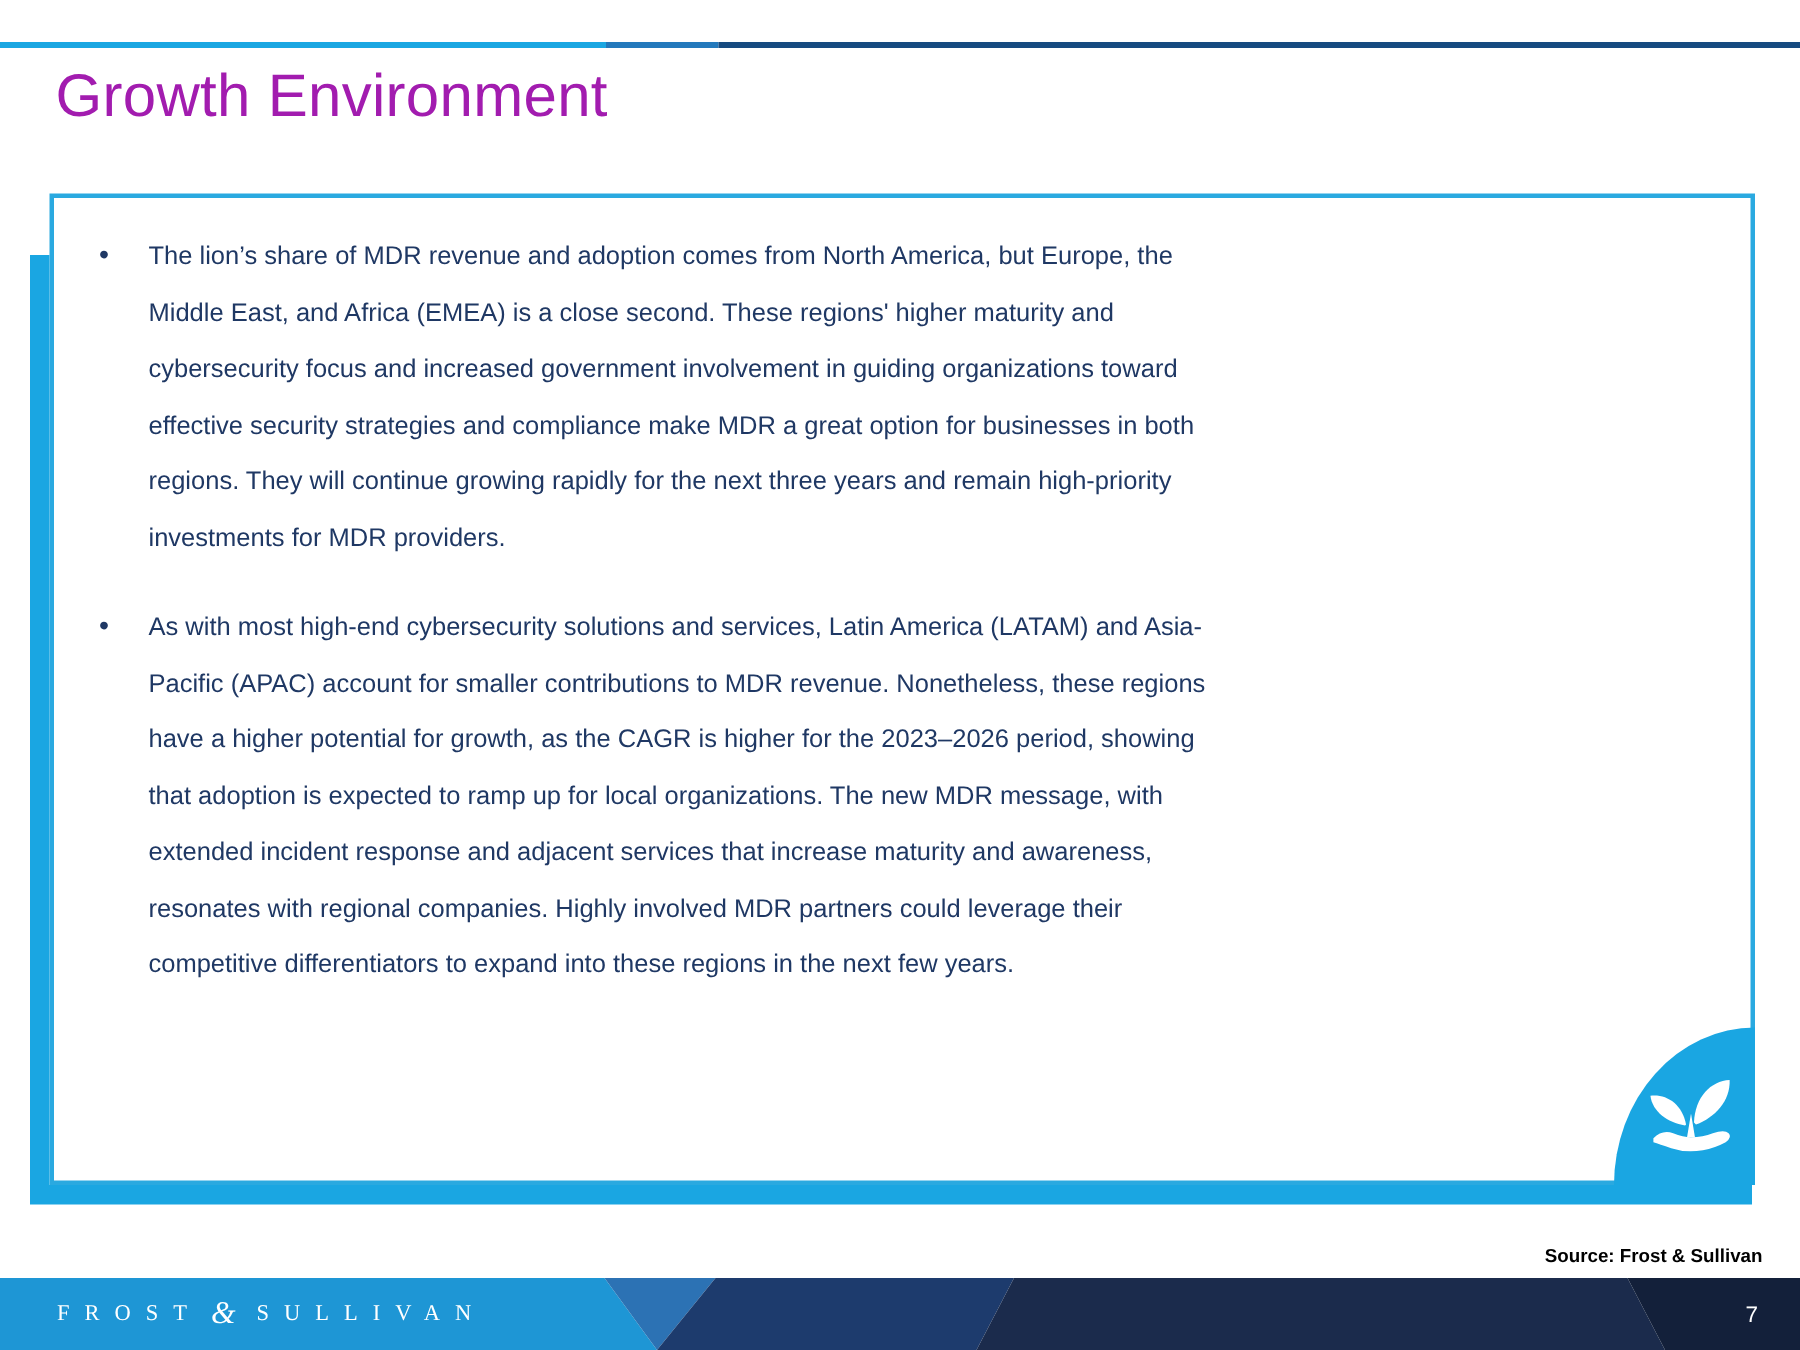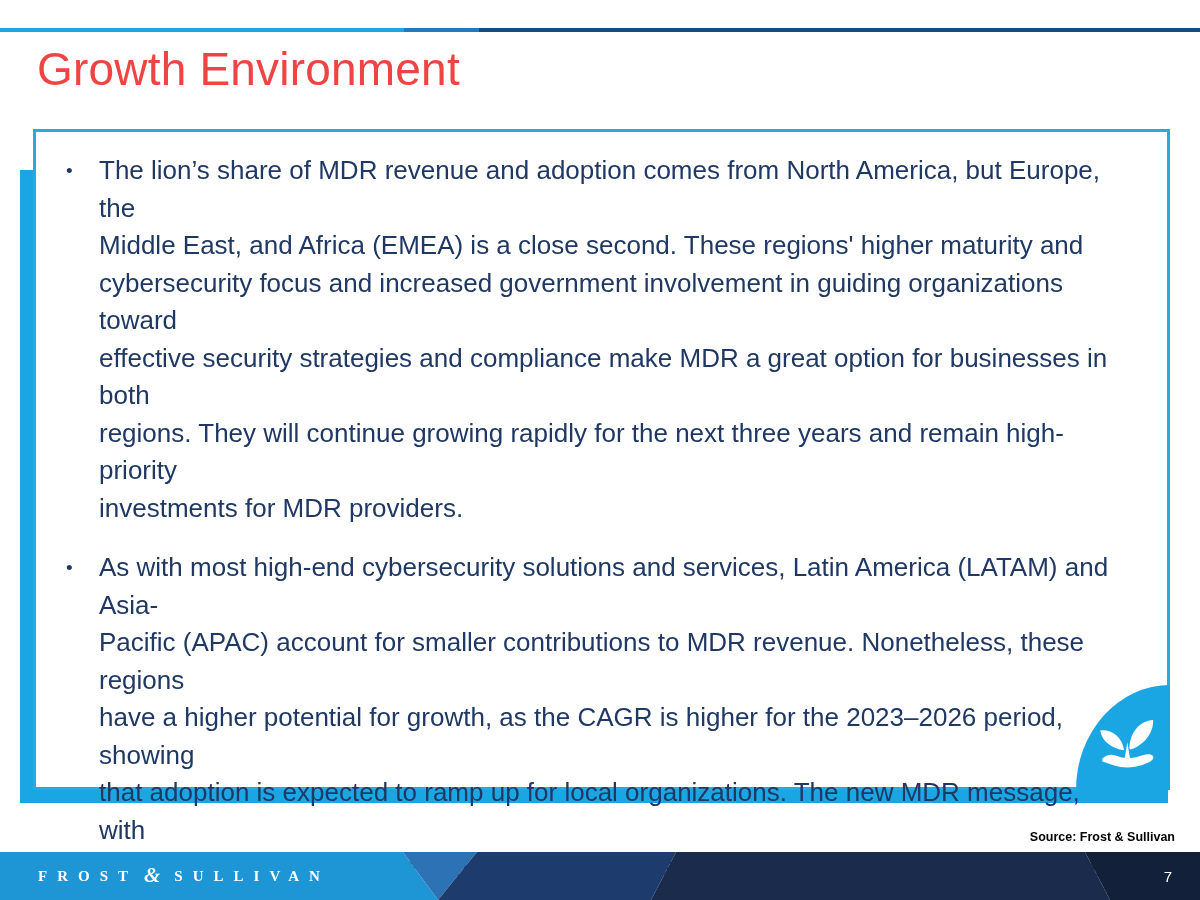--- a/index.html
+++ b/index.html
@@ -14,21 +14,21 @@
 
   
   .top-line { position: absolute; left: 0; top: 28px; width: 1200px; height: 4px; display: flex; }
   .top-line .seg-light  { width: 404px; background: #1BA7E2; }
   .top-line .seg-medium { width: 75px;  background: #2379BC; }
   .top-line .seg-dark   { flex: 1;      background: #164B80; }
 
   
   .page-title {
     position: absolute; left: 37px; top: 42px;
-    font-size: 46px; font-weight: 400; color: #ef4444;
+    font-size: 40px; font-weight: 400; color: #a21caf;
     letter-spacing: 0.2px;
   }
 
   
   .back-layer {
     position: absolute; left: 20px; top: 170px;
     width: 1148px; height: 633px;
     background: #1AA6E2;
   }
   .content-box {
@@ -37,21 +37,21 @@
     background: #ffffff;
     border: 3px solid #2AA9E0;
   }
   .bullets { padding: 20px 40px 0 30px; }
   .bullet-row { display: flex; margin-bottom: 22px; }
   .bullet-marker {
     width: 33px; flex: 0 0 33px;
     font-size: 19px; line-height: 37.5px; color: #1F3864;
   }
   .bullet-text {
-    font-size: 26px; line-height: 37.5px; color: #1F3864;
+    font-size: 17px; line-height: 37.5px; color: #1F3864;
     white-space: pre-line;
   }
 
   
   .leaf-badge {
     position: absolute; right: -3px; bottom: -3px;
     width: 94px; height: 105px;
     background: #1AA6E2;
     border-radius: 100% 0 0 0;
     display: flex; align-items: center; justify-content: center;
@@ -64,21 +64,21 @@
     font-size: 12.5px; font-weight: 700; color: #000000;
   }
 
   
   .footer { position: absolute; left: 0; top: 852px; width: 1200px; height: 48px; }
   .footer svg.footer-bg { position: absolute; left: 0; top: 0; width: 1200px; height: 48px; display: block; }
   .footer-logo {
     position: absolute; left: 38px; top: 0; height: 48px;
     display: flex; align-items: center;
     color: #ffffff; font-family: "Liberation Serif", serif;
-    font-weight: 700; font-size: 15px; letter-spacing: 10px;
+    font-weight: 400; font-size: 15px; letter-spacing: 10px;
   }
   .footer-logo .amp {
     font-style: italic; font-size: 21px; letter-spacing: 0;
     margin: 0 14px 0 6px; position: relative; top: -1px;
   }
   .page-number {
     position: absolute; right: 28px; top: 0; height: 48px;
     display: flex; align-items: center;
     color: #ffffff; font-size: 15px;
   }

